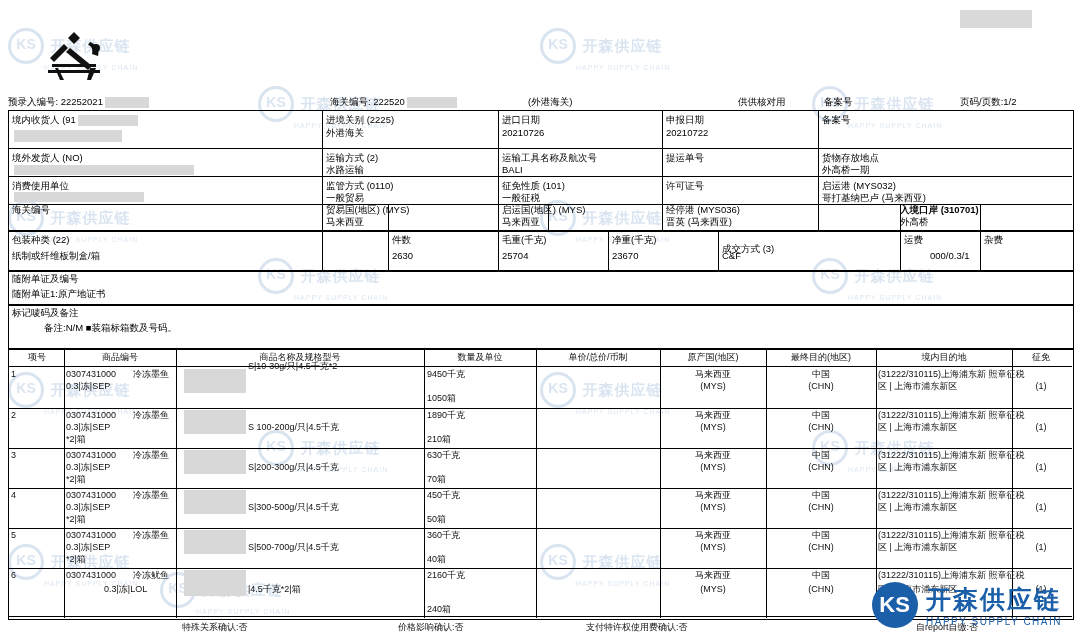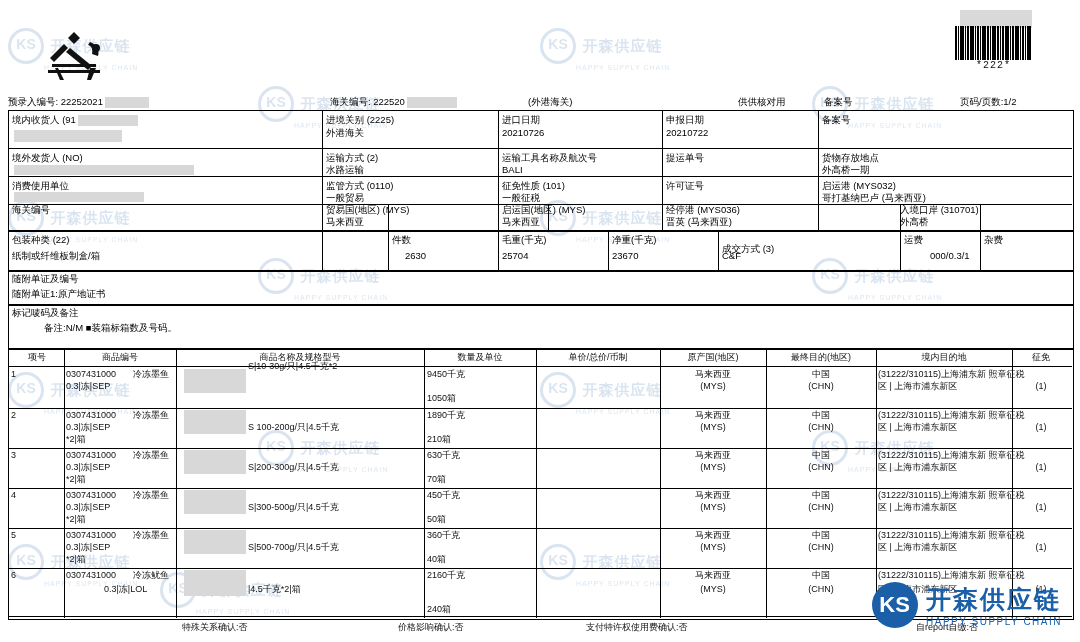--- a/index.html
+++ b/index.html
@@ -153,26 +153,20 @@
       <path d="M14 40 L20 52 L16 52 L11 40 Z"></path>
       <path d="M46 40 L52 40 L47 52 L43 52 Z"></path>
       <path d="M26 20 L48 38 L44 42 L22 24 Z"></path>
       <circle cx="52" cy="20" r="4"></circle>
       <path d="M4 42 L56 42 L56 45 L4 45 Z"></path>
     </g>
   </svg>
 
 
   <div class="bc-redact"></div>
-  <div class="barcode">
-    <span class="bars">
-      <i></i><i class="s"></i><i class="w"></i><i class="s"></i><i></i><i class="w"></i><i class="s"></i><i></i><i class="s"></i><i class="w"></i><i></i><i class="s"></i><i class="w"></i><i></i><i class="s"></i><i></i><i class="w"></i><i class="s"></i><i></i><i class="w"></i><i class="s"></i><i></i><i class="s"></i><i class="w"></i>
-    </span>
-    <span class="num">*222*</span>
-  </div>
 
   <div class="row" style="left:8px;top:96px;">
     <span class="lbl">预录入编号:</span>
     <span class="val">22252021</span>
     <span class="redact" style="width:44px;"></span>
   </div>
   <div class="row" style="left:330px;top:96px;text-align:right;">
     <span class="lbl">海关编号:</span>
     <span class="val">222520</span>
     <span class="redact" style="width:50px;"></span>
@@ -299,21 +293,21 @@
   </div>
   <div class="row" style="left:502px;top:216px;">
     <span class="val">马来西亚</span>
   </div>
   <div class="row" style="left:666px;top:204px;">
     <span class="lbl">经停港 (MYS036)</span>
   </div>
   <div class="row" style="left:666px;top:216px;">
     <span class="val">晋英 (马来西亚)</span>
   </div>
-  <div class="row" style="left:900px;top:204px;">
+  <div class="row" style="left:900px;top:204px;font-weight:bold;">
     <span class="lbl">入境口岸 (310701)</span>
   </div>
   <div class="row" style="left:900px;top:216px;">
     <span class="val">外高桥</span>
   </div>
 
   <div class="frame" style="left:8px;top:230px;width:1064px;height:40px;"></div>
   <div class="vline" style="left:322px;top:230px;height:40px;"></div>
   <div class="vline" style="left:388px;top:230px;height:40px;"></div>
   <div class="vline" style="left:498px;top:230px;height:40px;"></div>
@@ -324,21 +318,21 @@
 
   <div class="row" style="left:12px;top:234px;">
     <span class="lbl">包装种类 (22)</span>
   </div>
   <div class="row" style="left:12px;top:250px;">
     <span class="val">纸制或纤维板制盒/箱</span>
   </div>
   <div class="row" style="left:392px;top:234px;">
     <span class="lbl">件数</span>
   </div>
-  <div class="row" style="left:392px;top:250px;margin-left:13px;">
+  <div class="row" style="left:392px;top:250px;">
     <span class="val">2630</span>
   </div>
   <div class="row" style="left:502px;top:234px;">
     <span class="lbl">毛重(千克)</span>
   </div>
   <div class="row" style="left:502px;top:250px;">
     <span class="val">25704</span>
   </div>
   <div class="row" style="left:612px;top:234px;">
     <span class="lbl">净重(千克)</span>

